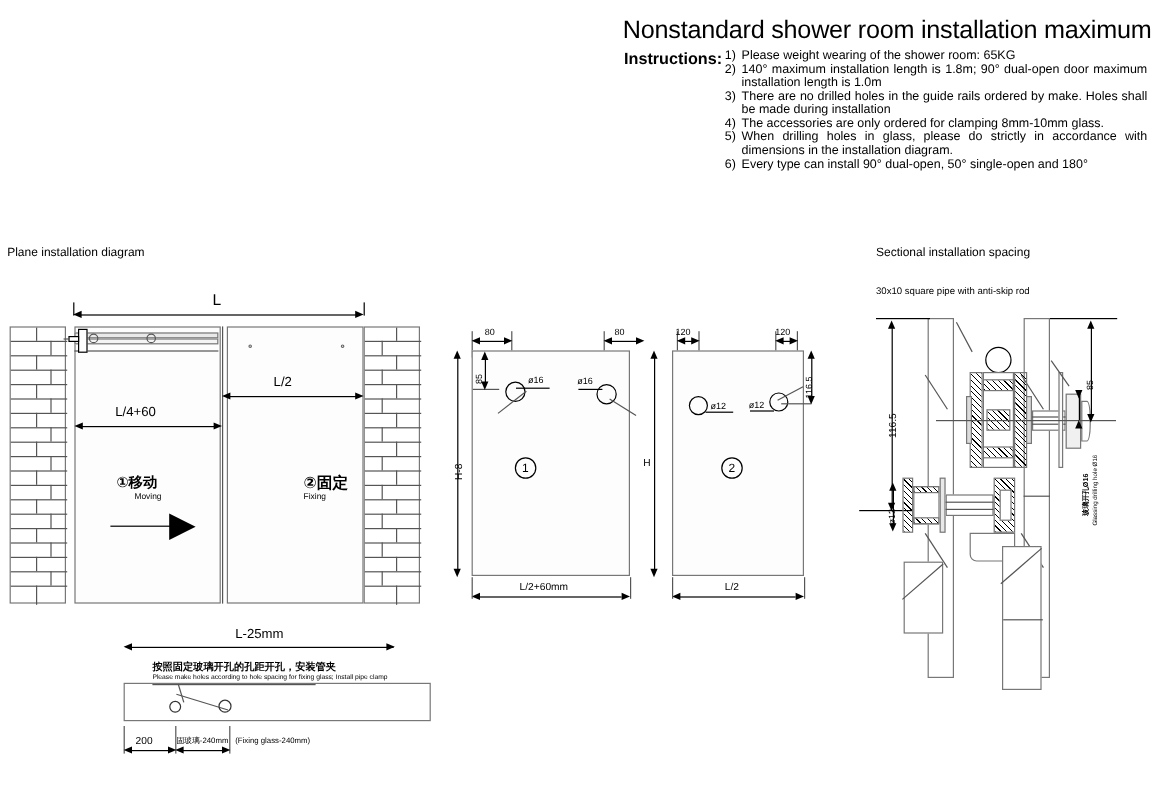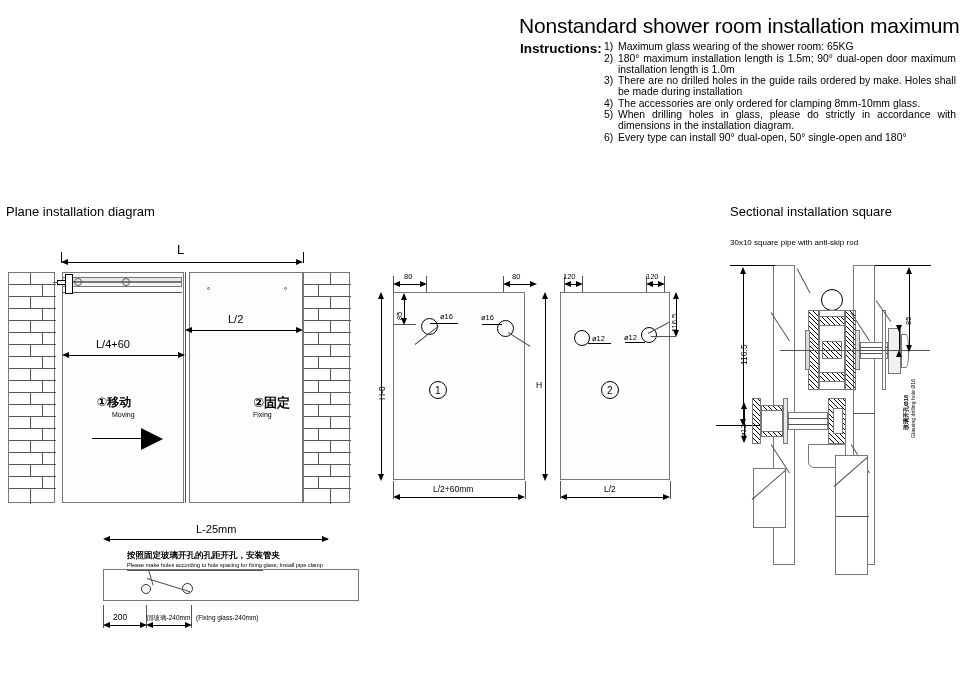--- a/index.html
+++ b/index.html
@@ -9,21 +9,21 @@
   .t{position:absolute;white-space:nowrap;line-height:1.1;}
   
   #title{left:519px;top:14px;font-size:21px;letter-spacing:-0.2px;}
   #instr-label{left:520px;top:42px;font-size:13.5px;font-weight:bold;}
   #instr-list{left:604px;top:41px;width:352px;font-size:10.4px;}
   #instr-list .li{display:flex;margin-bottom:0.5px;}
   #instr-list .num{width:14px;flex:0 0 14px;}
   #instr-list .bd{flex:1;}
   .just{text-align:justify;text-align-last:left;}
   
-  .sec-title{font-size:13px;}
+  .sec-title{font-size:10px;}
   
   .hl{position:absolute;height:0;border-top:1px solid #000;}
   .vl{position:absolute;width:0;border-left:1px solid #000;}
   .hl-thin{position:absolute;height:0;border-top:1px solid #555;}
   .vl-thin{position:absolute;width:0;border-left:1px solid #555;}
   .box{position:absolute;border:1px solid #000;box-sizing:border-box;}
   .boxg{position:absolute;border:1px solid #777;box-sizing:border-box;}
   .circ{position:absolute;border:1px solid #000;border-radius:50%;box-sizing:border-box;}
   .dim{font-size:7.5px;}
   .dim9{font-size:8.5px;}
@@ -40,25 +40,25 @@
   .brick{background:#fff;}
 </style>
 </head>
 <body>
 
 <div class="t" id="title">Nonstandard shower room installation maximum</div>
 <div class="t" id="instr-label">Instructions:</div>
 <div class="abs" id="instr-list">
   <div class="li">
     <span class="num">1)</span>
-    <span class="bd">Maximum glass wearing of the shower room: 65KG</span>
+    <span class="bd">Please weight wearing of the shower room: 65KG</span>
   </div>
   <div class="li">
     <span class="num">2)</span>
-    <span class="bd just">180° maximum installation length is 1.5m; 90° dual-open door maximum installation length is 1.0m</span>
+    <span class="bd just">140° maximum installation length is 1.8m; 90° dual-open door maximum installation length is 1.0m</span>
   </div>
   <div class="li">
     <span class="num">3)</span>
     <span class="bd just">There are no drilled holes in the guide rails ordered by make. Holes shall be made during installation</span>
   </div>
   <div class="li">
     <span class="num">4)</span>
     <span class="bd">The accessories are only ordered for clamping 8mm-10mm glass.</span>
   </div>
   <div class="li">
@@ -305,21 +305,21 @@
 <div class="ar ar-d" style="left:542px;top:474px;"></div>
 <div class="t dim9" style="left:536px;top:381px;">H</div>
 
 <div class="hl" style="left:565px;top:497px;width:98px;"></div>
 <div class="ar ar-l" style="left:560px;top:494px;"></div>
 <div class="ar ar-r" style="left:663px;top:494px;"></div>
 <div class="t dim9" style="left:604px;top:485px;">L/2</div>
 <div class="vl-thin" style="left:560px;top:481px;height:18px;"></div>
 <div class="vl-thin" style="left:670px;top:481px;height:18px;"></div>
 
-<div class="t sec-title" style="left:730px;top:205px;">Sectional installation square</div>
+<div class="t sec-title" style="left:730px;top:205px;">Sectional installation spacing</div>
 <div class="t" style="left:730px;top:239px;font-size:8px;">30x10 square pipe with anti-skip rod</div>
 
 <div class="boxg" style="left:773px;top:265px;width:22px;height:300px;background:#fff;">
   <div class="hl-thin" style="left:-3px;top:46px;width:34px;transform:rotate(57deg);transform-origin:left;"></div>
   <div class="hl-thin" style="left:-3px;top:178px;width:34px;transform:rotate(57deg);transform-origin:left;"></div>
 </div>
 <div class="boxg" style="left:853px;top:265px;width:22px;height:300px;background:#fff;">
   <div class="hl-thin" style="left:-3px;top:46px;width:34px;transform:rotate(57deg);transform-origin:left;"></div>
   <div class="hl-thin" style="left:-3px;top:178px;width:34px;transform:rotate(57deg);transform-origin:left;"></div>
 </div>

